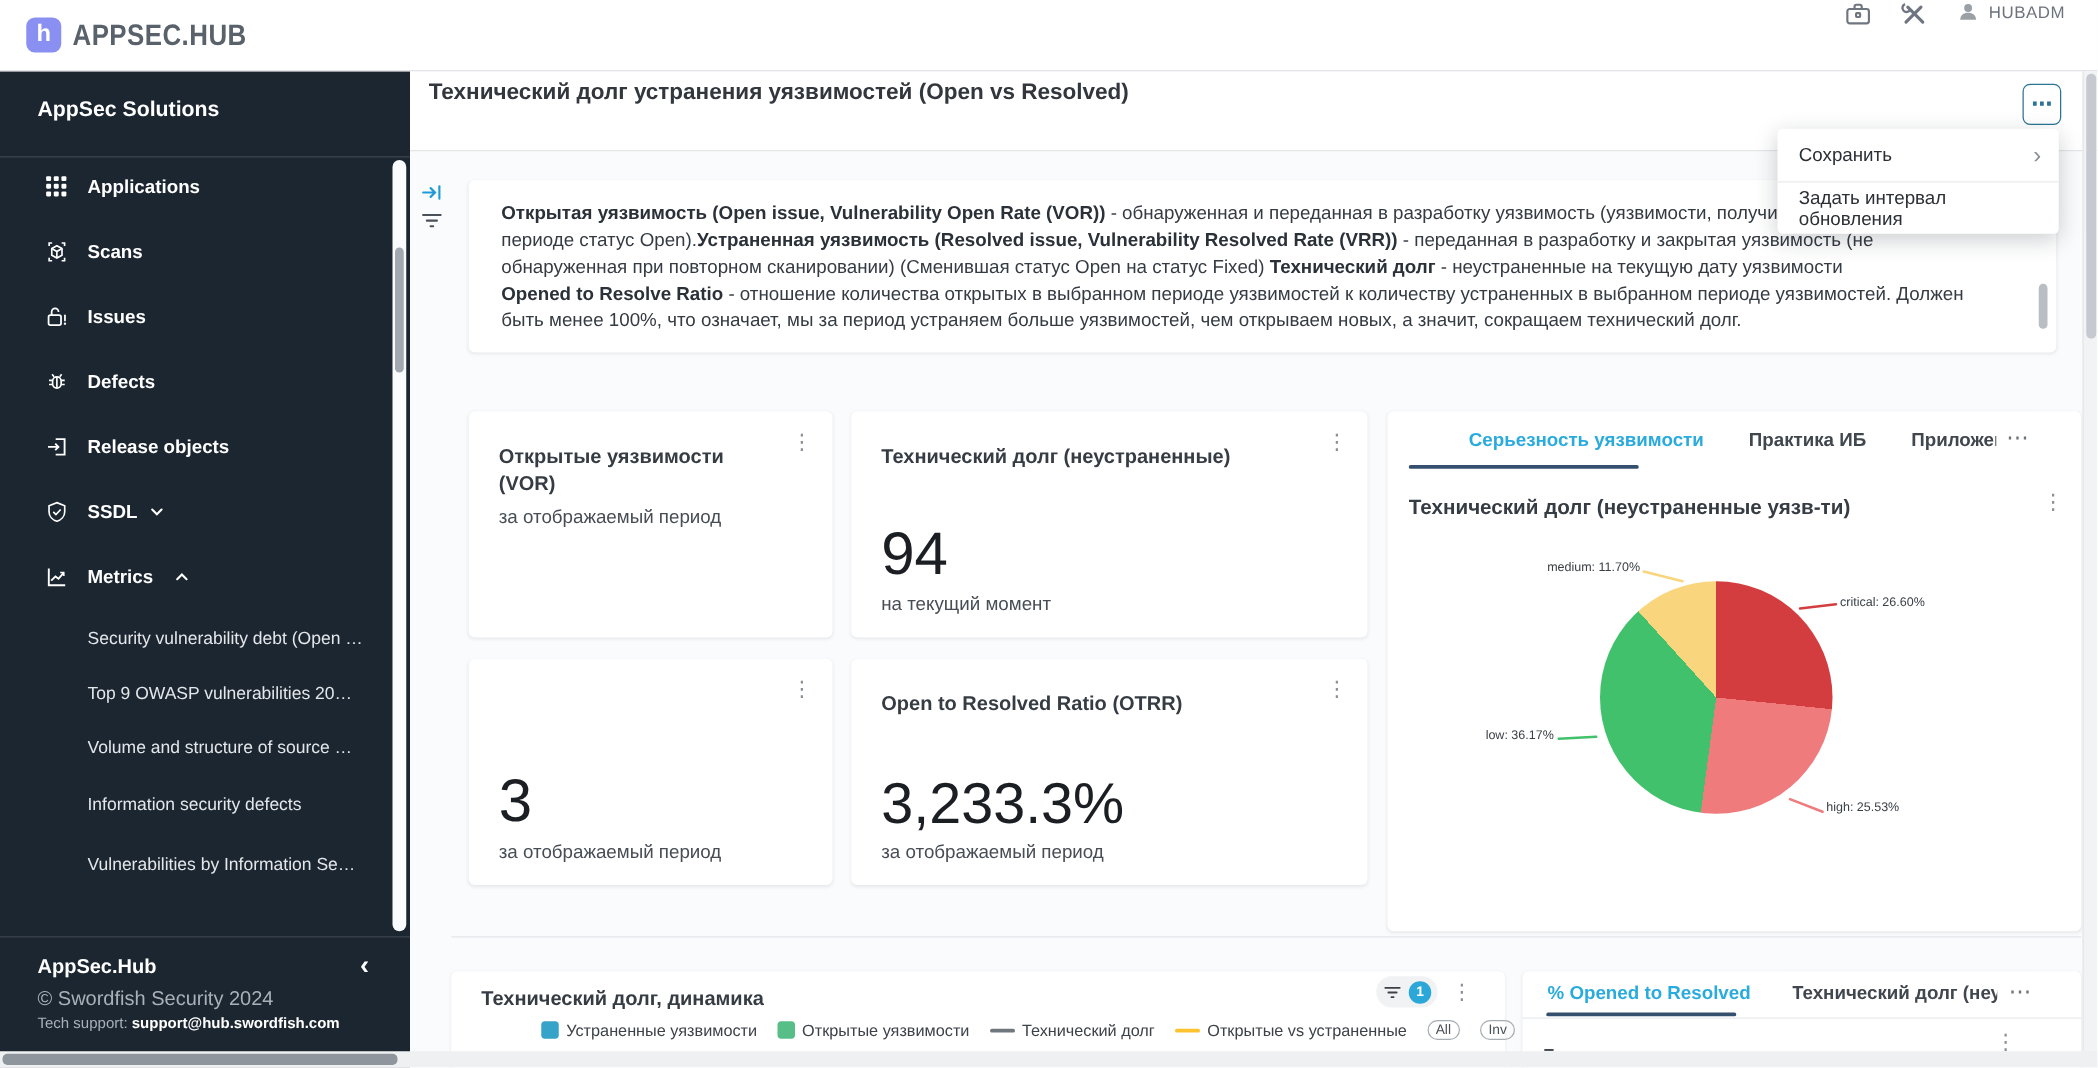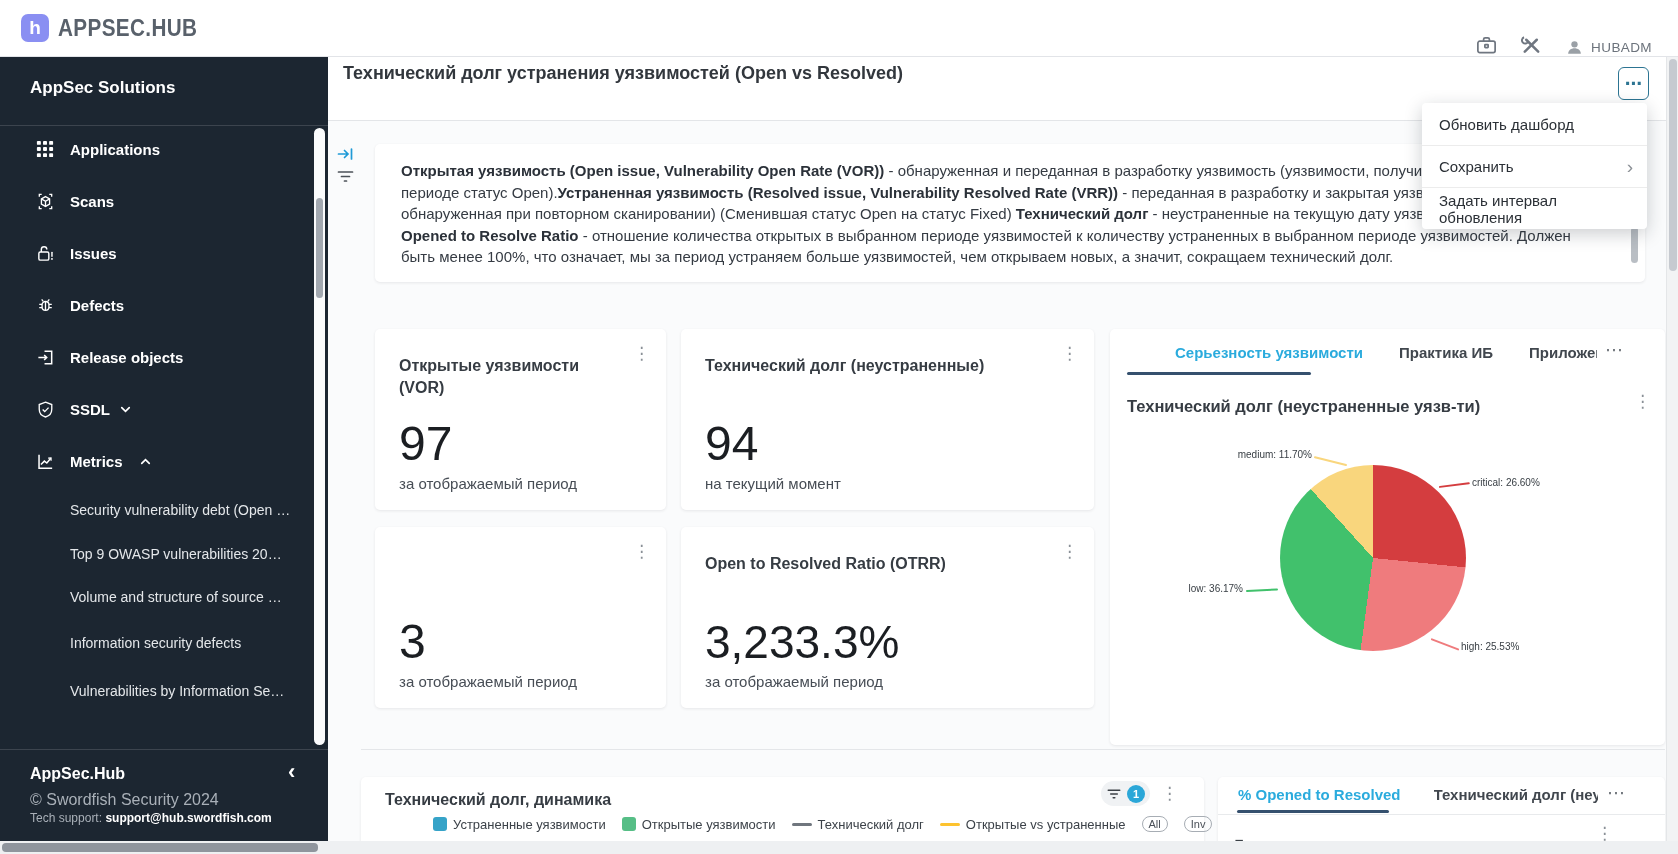--- a/index.html
+++ b/index.html
@@ -5,21 +5,21 @@
   *{margin:0;padding:0;box-sizing:border-box}
   html,body{background:#ffffff}
   body{font-family:"Liberation Sans","DejaVu Sans",sans-serif;color:#33383f}
   #screen{position:relative;width:1678px;height:854px;overflow:hidden;background:#fafbfc}
   
   .topbar{position:absolute;left:0;top:0;width:1678px;height:57px;background:#fff;border-bottom:1px solid #e2e4e8;z-index:30}
   .logo-badge{position:absolute;left:21px;top:14px;width:28px;height:28px;border-radius:7px;color:#fff;
     font-weight:700;font-size:19px;text-align:center;line-height:27px}
   .logo-text{position:absolute;left:58px;top:15px;font-size:23px;font-weight:700;color:#59616b;letter-spacing:.4px;
     transform:scale(.9,1.03);transform-origin:left center;white-space:nowrap}
-  .topbar-right{position:absolute;right:26px;top:0;height:57px;display:flex;align-items:flex-end;gap:22px}
+  .topbar-right{position:absolute;right:26px;top:0;height:57px;display:flex;align-items:flex-start;gap:22px}
   .tb-btn{display:flex;align-items:center;gap:7px;cursor:pointer}
   .tb-user{font-size:13.5px;color:#6c737c;letter-spacing:.4px}
   
   .sidebar{position:absolute;left:0;top:57px;width:328px;height:797px;background:#1c2631;z-index:20;color:#fff}
   .sb-title{position:absolute;left:30px;top:21px;font-size:17px;font-weight:700;color:#fff}
   .sb-div{position:absolute;left:0;width:328px;height:1px;background:rgba(255,255,255,.14)}
   .nav-row{position:absolute;left:0;width:312px;height:30px;display:flex;align-items:center;cursor:pointer}
   .nav-ico{position:absolute;left:34px;width:22px;height:22px;display:flex;align-items:center;justify-content:center}
   .nav-label{position:absolute;left:70px;font-size:15px;font-weight:700;color:#fff;white-space:nowrap}
   .nav-chev{position:absolute;display:flex;align-items:center}
@@ -260,32 +260,30 @@
 
   <section class="card desc-card">
     <p class="desc-text">
       <b>Открытая уязвимость (Open issue, Vulnerability Open Rate (VOR))</b><span> - обнаруженная и переданная в разработку уязвимость (уязвимости, получившие в выбранном периоде статус Open).</span><b>Устраненная уязвимость (Resolved issue, Vulnerability Resolved Rate (VRR))</b><span> - переданная в разработку и закрытая уязвимость (не обнаруженная при повторном сканировании) (Сменившая статус Open на статус Fixed) </span><b>Технический долг</b><span> - неустраненные на текущую дату уязвимости</span><br>
       <b>Opened to Resolve Ratio</b><span> - отношение количества открытых в выбранном периоде уязвимостей к количеству устраненных в выбранном периоде уязвимостей. Должен быть менее 100%, что означает, мы за период устраняем больше уязвимостей, чем открываем новых, а значит, сокращаем технический долг.</span>
     </p>
     <div class="mini-thumb"></div>
   </section>
 
   <nav class="menu">
-    <div class="menu-item">Обновить дашборд</div>
     <div class="menu-item">
         <span>Сохранить</span>
       <span class="menu-chev">›</span>
     </div>
     <div class="menu-item">Задать интервал обновления</div>
   </nav>
 
   <section class="card metric" style="left:375px;top:329px;width:291px;height:181px">
     <div class="card-title" style="width:225px">Открытые уязвимости (VOR)</div>
     <span class="kebab" style="top:16px;right:16px">⋮</span>
-    <div class="value">97</div>
     <div class="caption">за отображаемый период</div>
   </section>
 
   <section class="card metric" style="left:681px;top:329px;width:413px;height:181px">
     <div class="card-title">Технический долг (неустраненные)</div>
     <span class="kebab" style="top:16px;right:16px">⋮</span>
     <div class="value">94</div>
     <div class="caption">на текущий момент</div>
   </section>
 

